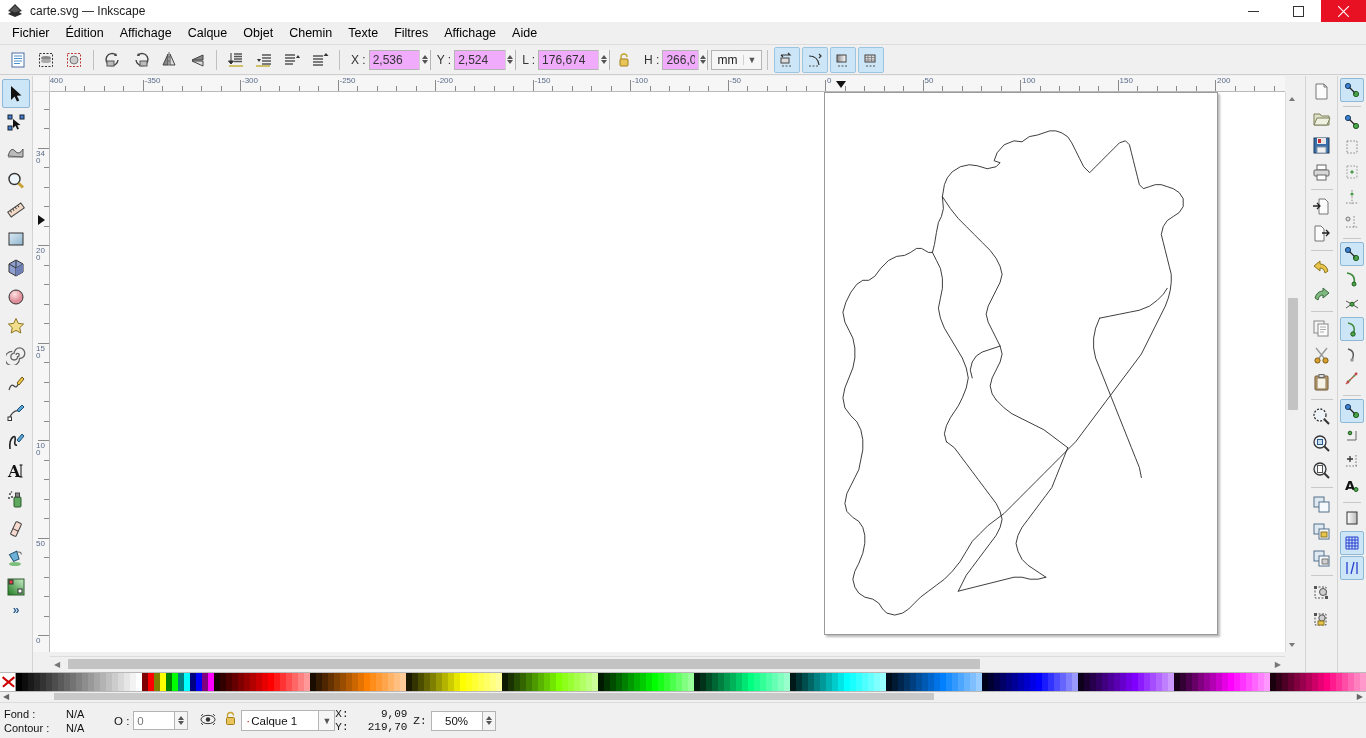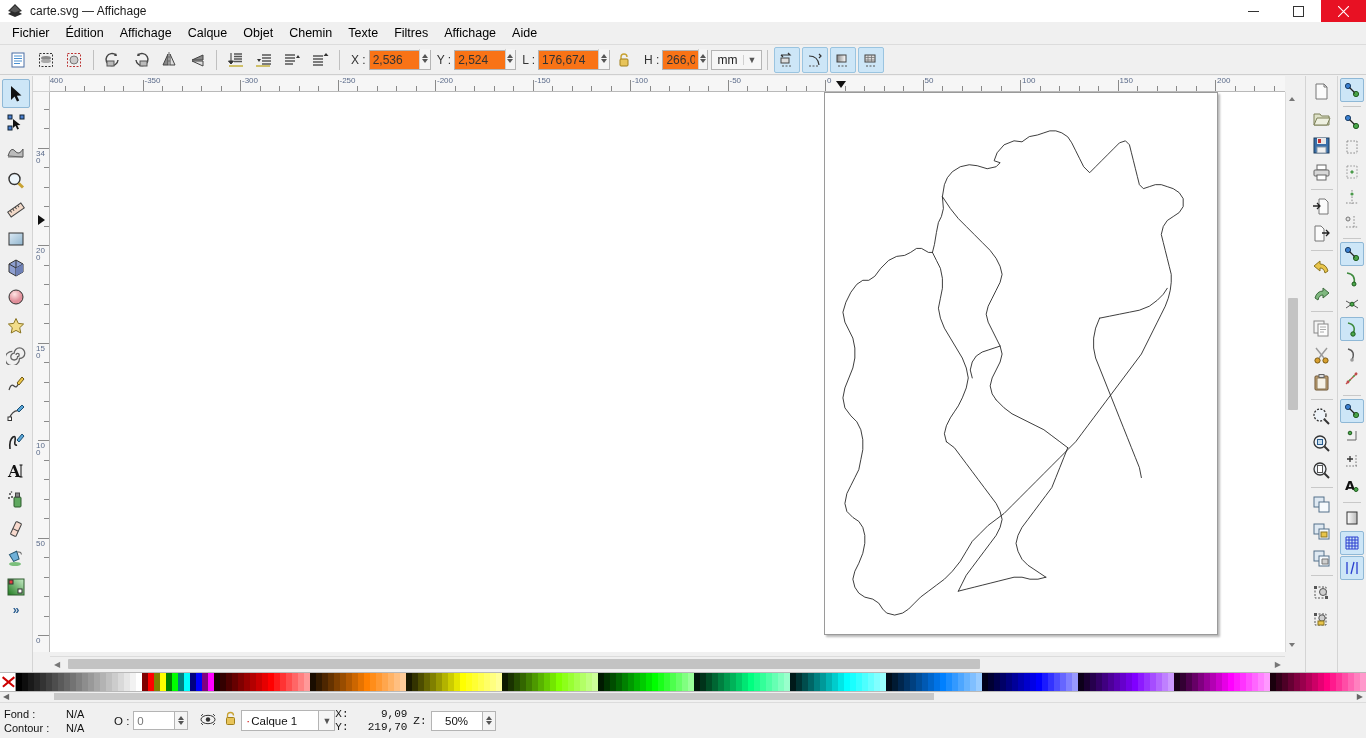--- a/index.html
+++ b/index.html
@@ -46,21 +46,21 @@
   }
   .tbtn {
     width: 26px; height: 26px; display: flex; align-items: center; justify-content: center;
     margin: 0 1px; border: 1px solid transparent; border-radius: 2px;
   }
   .tbtn.on { background: #cde6f7; border-color: #9ac4e0; }
   .tsep { width: 1px; height: 20px; background: #c0c0c0; margin: 0 5px; }
 
   .fieldlbl { font-size: 12px; color: #333; margin: 0 3px 0 6px; }
   .numbox {
-    height: 20px; border: 1px solid #b4b4b4; background: #f97316; display: flex; align-items: flex-end;
+    height: 20px; border: 1px solid #b4b4b4; background: #f0abfc; display: flex; align-items: center;
   }
   .numbox input {
     border: 0; outline: none; background: transparent; height: 18px;
     font-family: "Liberation Sans", sans-serif; font-size: 12px; color: #333;
     padding: 0 3px; width: 100%;
   }
   .spin {
     width: 13px; height: 20px; border-left: 1px solid #cfcfcf; background: #f4f4f4;
     display: flex; flex-direction: column; align-items: center; justify-content: center;
   }
@@ -198,21 +198,21 @@
 
 <div id="app">
 
   <div class="titlebar">
     <div class="tb-icon">
       <svg width="20" height="16" viewBox="0 0 20 16">
         <path d="M10 1 L3 8 L6 9 L3 11 L10 14 L17 11 L14 9 L17 8 Z" fill="#2b2b2b"></path>
         <path d="M10 2.5 L5 7.6 L10 9.6 L15 7.6 Z" fill="#555"></path>
       </svg>
     </div>
-    <div class="tb-title">carte.svg — Affichage</div>
+    <div class="tb-title">carte.svg — Inkscape</div>
     <div class="tb-btns">
       <div class="tb-btn">
         <svg width="11" height="11" viewBox="0 0 11 11">
             <rect x="0" y="5" width="11" height="1" fill="#333"></rect>
           </svg>
       </div>
       <div class="tb-btn">
         <svg width="11" height="11" viewBox="0 0 11 11">
             <rect x="0.5" y="0.5" width="10" height="10" fill="none" stroke="#333"></rect>
           </svg>

